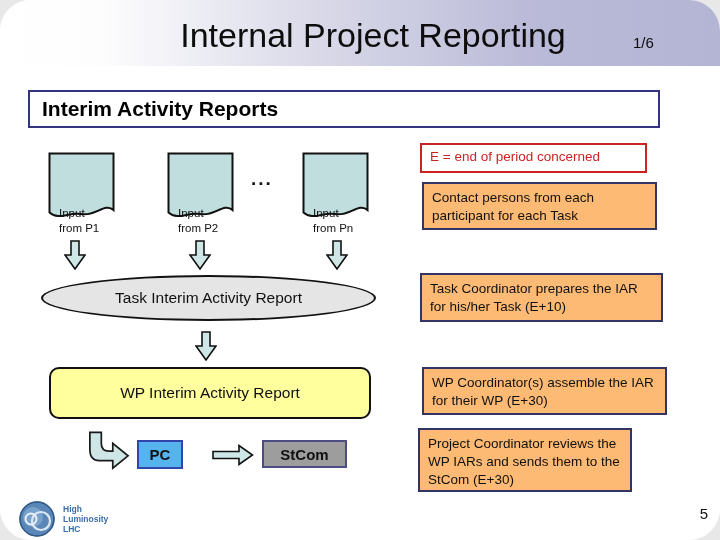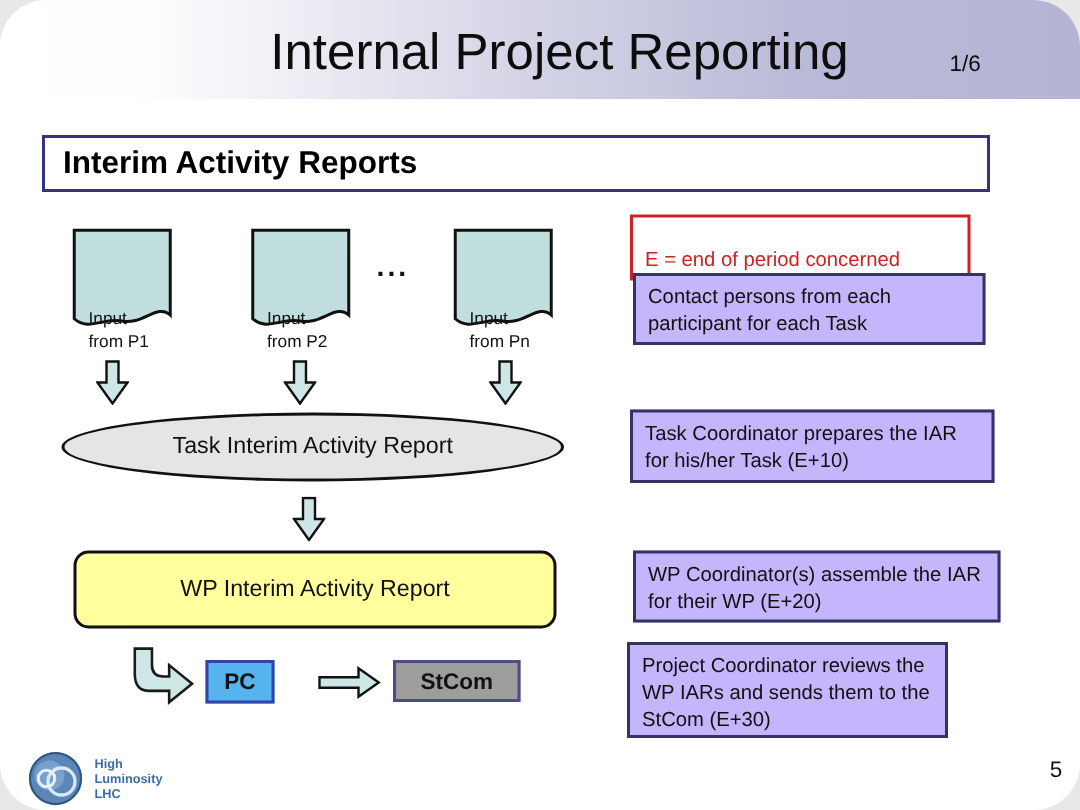--- a/index.html
+++ b/index.html
@@ -62,28 +62,28 @@
   .stcom-box{
     position:absolute;left:262px;top:440px;width:85px;height:28px;
     background:#9d9d9d;border:2px solid #4d4d85;box-sizing:border-box;
     display:flex;align-items:center;justify-content:center;
   }
   .stcom-box span{font-size:15px;font-weight:bold;color:#111;}
   
   .arrow{position:absolute;}
   
   .note{
-    position:absolute;background:#c4b5fd;border:2px solid #333366;
+    position:absolute;background:#fdba74;border:2px solid #333366;
     box-sizing:border-box;font-size:13.5px;line-height:1.32;color:#111;
     padding:5px 8px;
   }
   .legend-note{
     position:absolute;left:420px;top:143px;width:227px;height:30px;
     border:2px solid #cc2222;box-sizing:border-box;
-    font-size:13.5px;color:#cc2222;padding:20px 8px;background:#ffffff;
+    font-size:13.5px;color:#cc2222;padding:4px 8px;background:#ffffff;
   }
   .note-contact{left:422px;top:182px;width:235px;height:48px;}
   .note-task{left:420px;top:273px;width:243px;height:49px;}
   .note-wp{left:422px;top:367px;width:245px;height:48px;}
   .note-project{left:418px;top:428px;width:214px;height:64px;}
   
   .logo{position:absolute;left:18px;top:500px;width:110px;height:38px;}
   .logo svg{position:absolute;left:0;top:0;}
   .logo-text{
     position:absolute;left:45px;top:4px;font-size:8.5px;font-weight:bold;
@@ -174,21 +174,21 @@
     <path d="M1,7.5 L27,7.5 L27,1.5 L40.5,11 L27,20.5 L27,14.5 L1,14.5 Z" fill="#cfe6e6" stroke="#111" stroke-width="1.6"></path>
   </svg>
 
   <div class="stcom-box">
     <span>StCom</span>
   </div>
 
   <div class="legend-note">E = end of period concerned</div>
   <div class="note note-contact">Contact persons from each participant for each Task</div>
   <div class="note note-task">Task Coordinator prepares the IAR for his/her Task (E+10)</div>
-  <div class="note note-wp">WP Coordinator(s) assemble the IAR for their WP (E+20)</div>
+  <div class="note note-wp">WP Coordinator(s) assemble the IAR for their WP (E+30)</div>
   <div class="note note-project">Project Coordinator reviews the WP IARs and sends them to the StCom (E+30)</div>
 
   <div class="logo">
     <svg width="40" height="38" viewBox="0 0 40 38">
       <circle cx="19" cy="19" r="17" fill="#5b86b8" stroke="#3a6494" stroke-width="1.5"></circle>
       <circle cx="15" cy="17" r="10" fill="#7fa8d0" opacity="0.8"></circle>
       <circle cx="23" cy="21" r="9" fill="none" stroke="#dce8f4" stroke-width="2.2"></circle>
       <circle cx="13" cy="19" r="5.5" fill="none" stroke="#e8f0f8" stroke-width="2"></circle>
       <circle cx="19" cy="19" r="17" fill="none" stroke="#2e567f" stroke-width="1"></circle>
     </svg>

